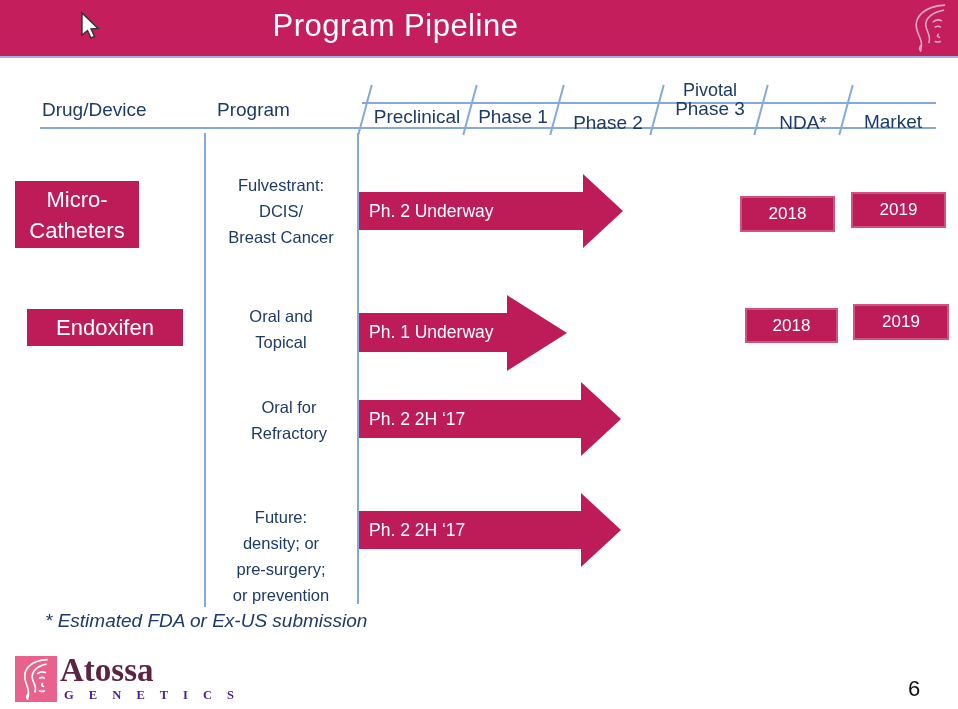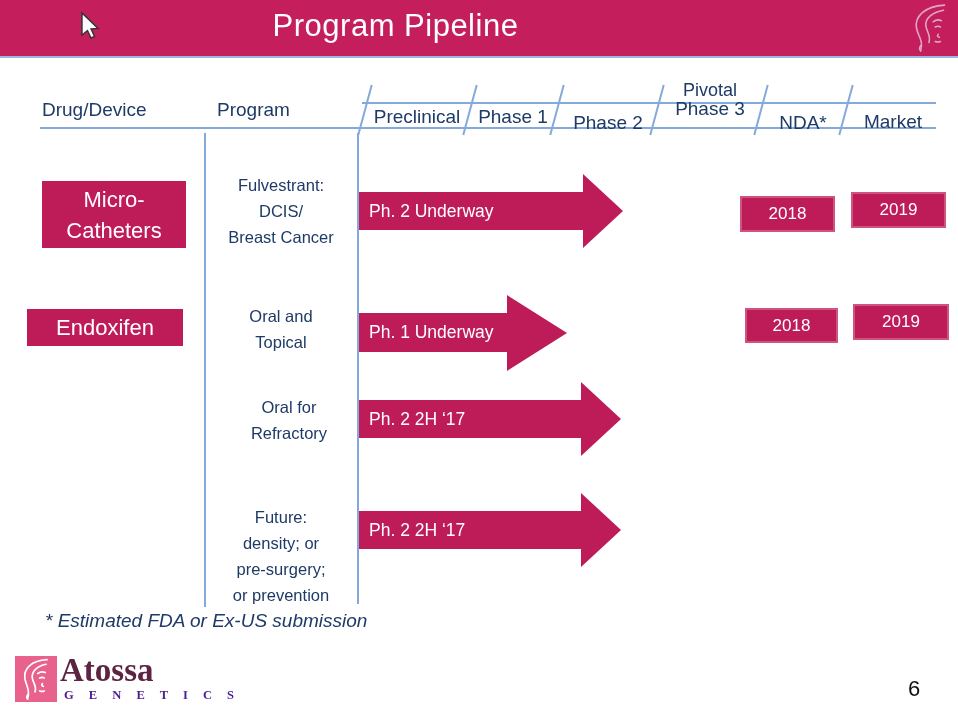--- a/index.html
+++ b/index.html
@@ -92,21 +92,21 @@
   <div class="phase-label" style="left:513px;top:106px;">Phase 1</div>
   <div class="phase-label" style="left:608px;top:112px;">Phase 2</div>
   <div class="phase-top" style="left:710px;top:80px;">Pivotal</div>
   <div class="phase-label" style="left:710px;top:98px;">Phase 3</div>
   <div class="phase-label" style="left:803px;top:112px;">NDA*</div>
   <div class="phase-label" style="left:893px;top:111px;">Market</div>
 
   <div class="vline" style="left:204px;top:133px;height:474px;"></div>
   <div class="vline" style="left:357px;top:133px;height:471px;"></div>
 
-  <div class="drug-box" style="left:42px;top:181px;width:144px;height:67px;font-size:22px;line-height:31px;">Micro-
+  <div class="drug-box" style="left:15px;top:181px;width:124px;height:67px;font-size:22px;line-height:31px;">Micro-
 Catheters</div>
   <div class="program-text" style="left:281px;top:172px;">Fulvestrant:
 DCIS/
 Breast Cancer</div>
   <div class="arrow-body" style="left:359px;top:192px;width:224px;height:38px;">Ph. 2 Underway</div>
   <div class="arrow-head" style="left:583px;top:174px;border-width:37px 0 37px 40px;"></div>
   <div class="year-box" style="left:740px;top:196px;width:95px;height:36px;">2018</div>
   <div class="year-box" style="left:851px;top:192px;width:95px;height:36px;">2019</div>
 
   <div class="drug-box" style="left:27px;top:309px;width:156px;height:37px;font-size:22px;">Endoxifen</div>

